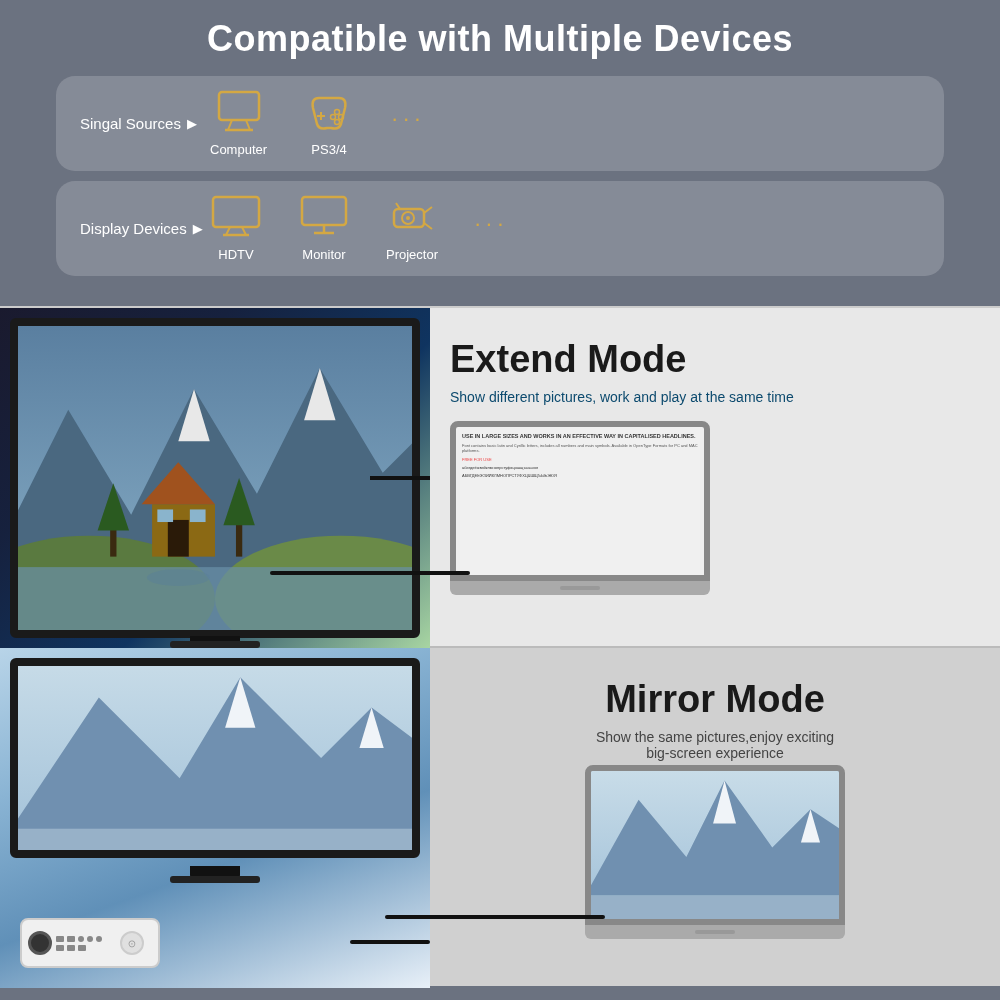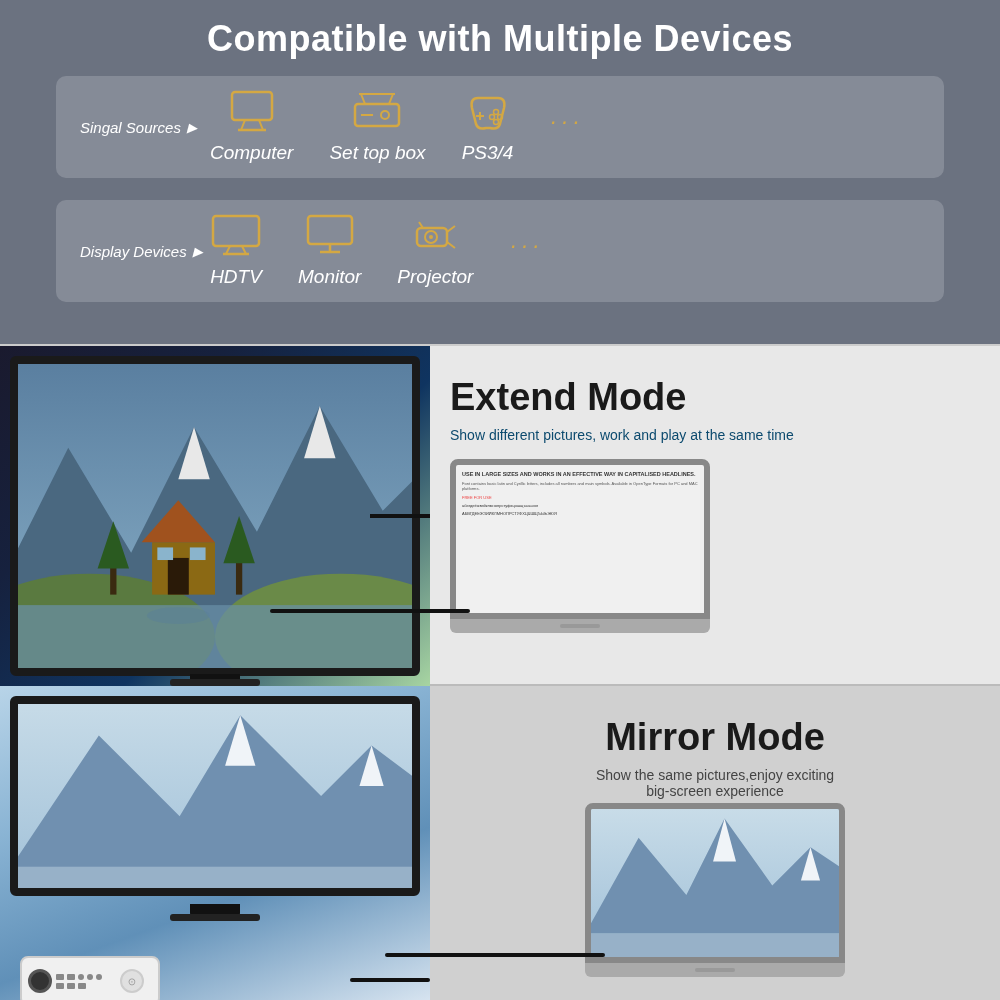--- a/index.html
+++ b/index.html
@@ -19,26 +19,25 @@
     .section-top h1 {
       text-align: center;
       color: #ffffff;
       font-size: 36px;
       font-weight: 700;
       margin-bottom: 16px;
       letter-spacing: 0.5px;
     }
     .device-row {
       background: rgba(255,255,255,0.18);
-      border-radius: 10px;
+      border-radius: 19px;
       display: flex;
       align-items: center;
       padding: 14px 24px;
-      margin-bottom: 22px;
-      font-style: italic;
+      margin-bottom: 10px;
     }
     .device-row-label {
       color: #ffffff;
       font-size: 15px;
       min-width: 130px;
       display: flex;
       align-items: center;
       gap: 6px;
     }
     .device-row-label .arrow {
@@ -56,21 +55,21 @@
       flex-direction: column;
       align-items: center;
       gap: 6px;
     }
     .device-icon svg {
       width: 52px;
       height: 42px;
     }
     .device-label {
       color: #ffffff;
-      font-size: 19px;
+      font-size: 13px;
       text-align: center;
     }
     .dots {
       color: #d4a843;
       font-size: 22px;
       letter-spacing: 4px;
       margin-top: -10px;
     }
 
     
@@ -281,33 +280,20 @@
           <svg viewBox="0 0 52 42" fill="none" xmlns="http://www.w3.org/2000/svg">
             <rect x="6" y="2" width="40" height="28" rx="3" stroke="#d4a843" stroke-width="2.5" fill="none"></rect>
             <line x1="19" y1="30" x2="15" y2="40" stroke="#d4a843" stroke-width="2"></line>
             <line x1="33" y1="30" x2="37" y2="40" stroke="#d4a843" stroke-width="2"></line>
             <line x1="12" y1="40" x2="40" y2="40" stroke="#d4a843" stroke-width="2.5"></line>
           </svg>
         </div>
         <span class="device-label">Computer</span>
       </div>
 
-      <div class="device-item">
-        <div class="device-icon">
-          <svg viewBox="0 0 52 42" fill="none" xmlns="http://www.w3.org/2000/svg">
-            <rect x="4" y="14" width="44" height="22" rx="3" stroke="#d4a843" stroke-width="2.5" fill="none"></rect>
-            <line x1="14" y1="14" x2="10" y2="4" stroke="#d4a843" stroke-width="2"></line>
-            <line x1="38" y1="14" x2="42" y2="4" stroke="#d4a843" stroke-width="2"></line>
-            <line x1="8" y1="4" x2="44" y2="4" stroke="#d4a843" stroke-width="2"></line>
-            <circle cx="34" cy="25" r="4" stroke="#d4a843" stroke-width="2" fill="none"></circle>
-            <line x1="10" y1="25" x2="22" y2="25" stroke="#d4a843" stroke-width="2"></line>
-          </svg>
-        </div>
-        <span class="device-label">Set top box</span>
-      </div>
 
       <div class="device-item">
         <div class="device-icon">
           <svg viewBox="0 0 52 42" fill="none" xmlns="http://www.w3.org/2000/svg">
             <path d="M10 18 Q8 8 16 8 L36 8 Q44 8 42 18 L38 34 Q36 40 28 38 L24 38 Q16 40 14 34 Z" stroke="#d4a843" stroke-width="2.5" fill="none"></path>
             <line x1="18" y1="22" x2="18" y2="30" stroke="#d4a843" stroke-width="2"></line>
             <line x1="14" y1="26" x2="22" y2="26" stroke="#d4a843" stroke-width="2"></line>
             <circle cx="34" cy="22" r="2.5" stroke="#d4a843" stroke-width="1.5" fill="none"></circle>
             <circle cx="38" cy="27" r="2.5" stroke="#d4a843" stroke-width="1.5" fill="none"></circle>
             <circle cx="30" cy="27" r="2.5" stroke="#d4a843" stroke-width="1.5" fill="none"></circle>

